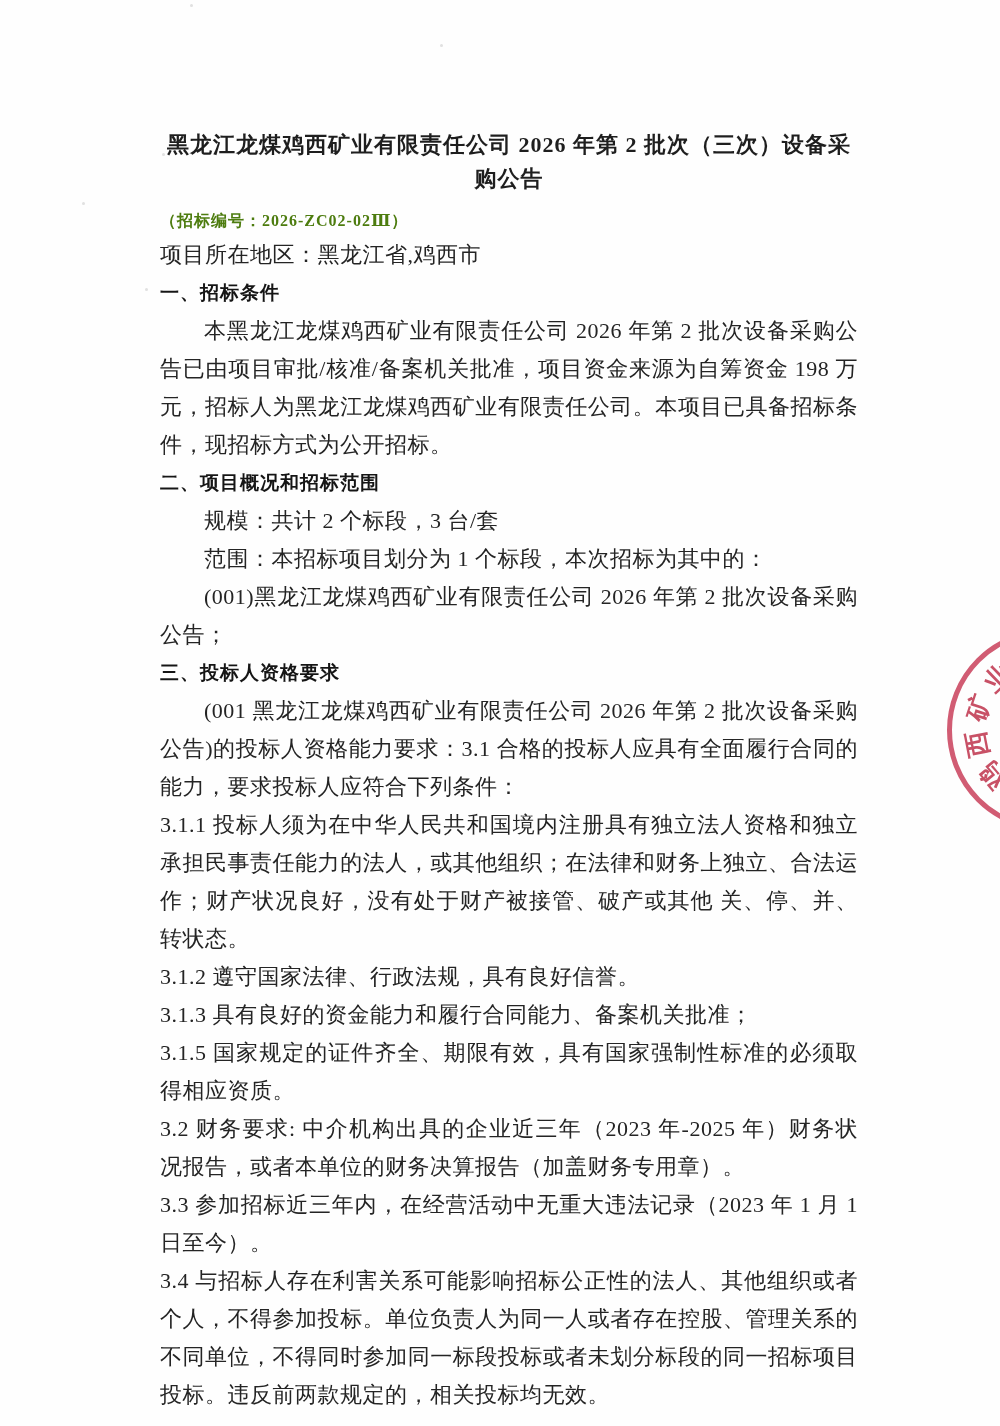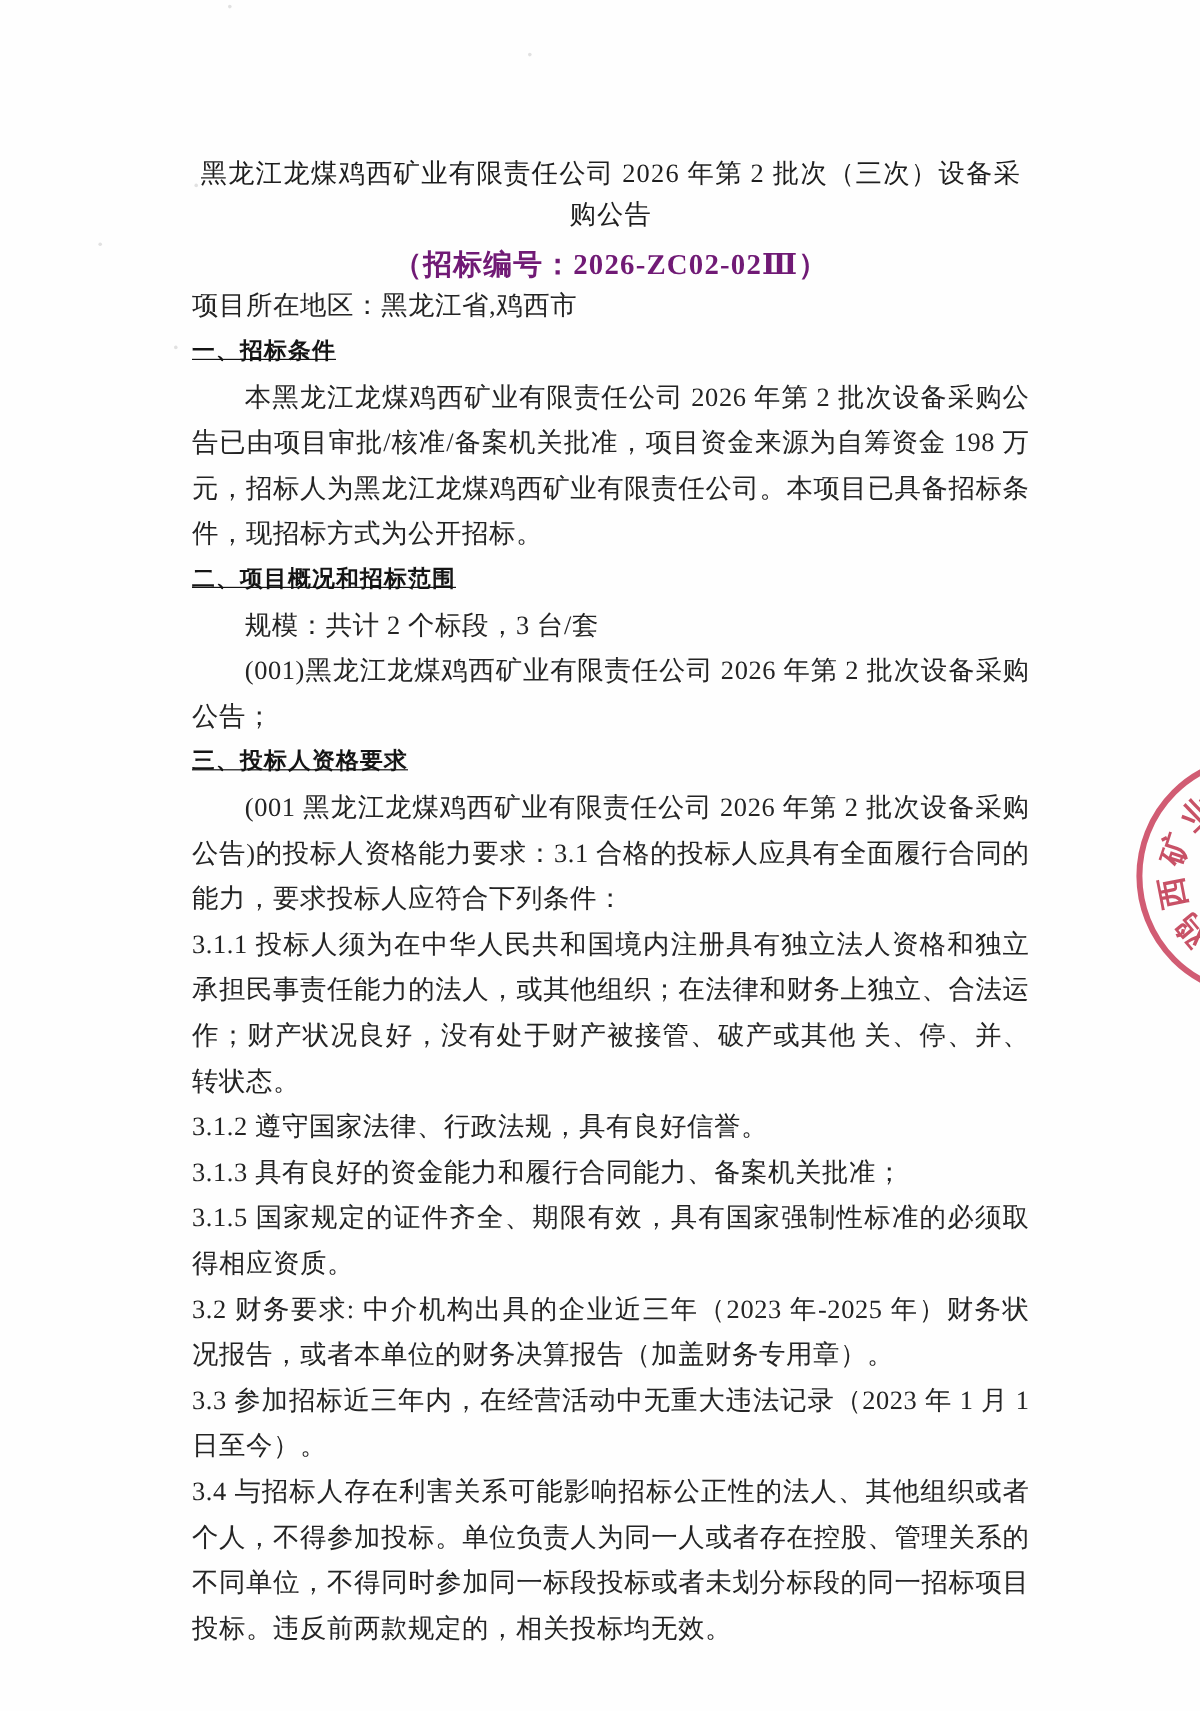--- a/index.html
+++ b/index.html
@@ -19,54 +19,52 @@
   .content {
     position: absolute;
     left: 160px;
     top: 0;
     width: 698px;
   }
   .doc-title {
     margin: 128px 0 0 0;
     font-size: 22px;
     line-height: 34px;
-    font-weight: normal;
+    font-weight: bold;
     text-align: center;
     letter-spacing: 1px;
     color: #1e1e1e;
   }
   .doc-subtitle {
     margin: 10px 0 0 0;
-    font-size: 24px;
+    font-size: 16px;
     line-height: 30px;
     font-weight: bold;
-    text-align: center;
     letter-spacing: 1px;
-    color: #701a75;
+    color: #4d7c0f;
   }
   .location-line {
     margin: 60px 0 0 0;
   }
   .content p {
     margin: 0;
     font-size: 22px;
     line-height: 38px;
     text-align: justify;
     letter-spacing: 0.5px;
     color: #242424;
   }
   .content h2 {
     margin: 0;
     font-size: 19px;
     line-height: 38px;
     font-weight: bold;
     letter-spacing: 1px;
     font-family: "Liberation Sans", "DejaVu Sans", sans-serif;
     color: #151515;
-    text-decoration: underline;
   }
   .p-indent {
     text-indent: 2em;
   }
   
   .stamp {
     position: absolute;
     left: 947px;
     top: 629px;
     width: 192px;
@@ -105,20 +103,21 @@
     <h1 class="doc-title">黑龙江龙煤鸡西矿业有限责任公司 2026 年第 2 批次（三次）设备采购公告</h1>
     <div class="doc-subtitle">（招标编号：2026-ZC02-02Ⅲ）</div>
 
     <p class="location-line">项目所在地区：黑龙江省,鸡西市</p>
 
     <h2>一、招标条件</h2>
     <p class="p-indent">本黑龙江龙煤鸡西矿业有限责任公司 2026 年第 2 批次设备采购公告已由项目审批/核准/备案机关批准，项目资金来源为自筹资金 198 万元，招标人为黑龙江龙煤鸡西矿业有限责任公司。本项目已具备招标条件，现招标方式为公开招标。</p>
 
     <h2>二、项目概况和招标范围</h2>
     <p class="p-indent">规模：共计 2 个标段，3 台/套</p>
+    <p class="p-indent">范围：本招标项目划分为 1 个标段，本次招标为其中的：</p>
     <p class="p-indent">(001)黑龙江龙煤鸡西矿业有限责任公司 2026 年第 2 批次设备采购公告；</p>
 
     <h2>三、投标人资格要求</h2>
     <p class="p-indent">(001 黑龙江龙煤鸡西矿业有限责任公司 2026 年第 2 批次设备采购公告)的投标人资格能力要求：3.1 合格的投标人应具有全面履行合同的能力，要求投标人应符合下列条件：</p>
     <p>3.1.1 投标人须为在中华人民共和国境内注册具有独立法人资格和独立承担民事责任能力的法人，或其他组织；在法律和财务上独立、合法运作；财产状况良好，没有处于财产被接管、破产或其他 关、停、并、转状态。</p>
     <p>3.1.2 遵守国家法律、行政法规，具有良好信誉。</p>
     <p>3.1.3 具有良好的资金能力和履行合同能力、备案机关批准；</p>
     <p>3.1.5 国家规定的证件齐全、期限有效，具有国家强制性标准的必须取得相应资质。</p>
     <p>3.2 财务要求: 中介机构出具的企业近三年（2023 年-2025 年）财务状况报告，或者本单位的财务决算报告（加盖财务专用章）。</p>
     <p>3.3 参加招标近三年内，在经营活动中无重大违法记录（2023 年 1 月 1 日至今）。</p>

